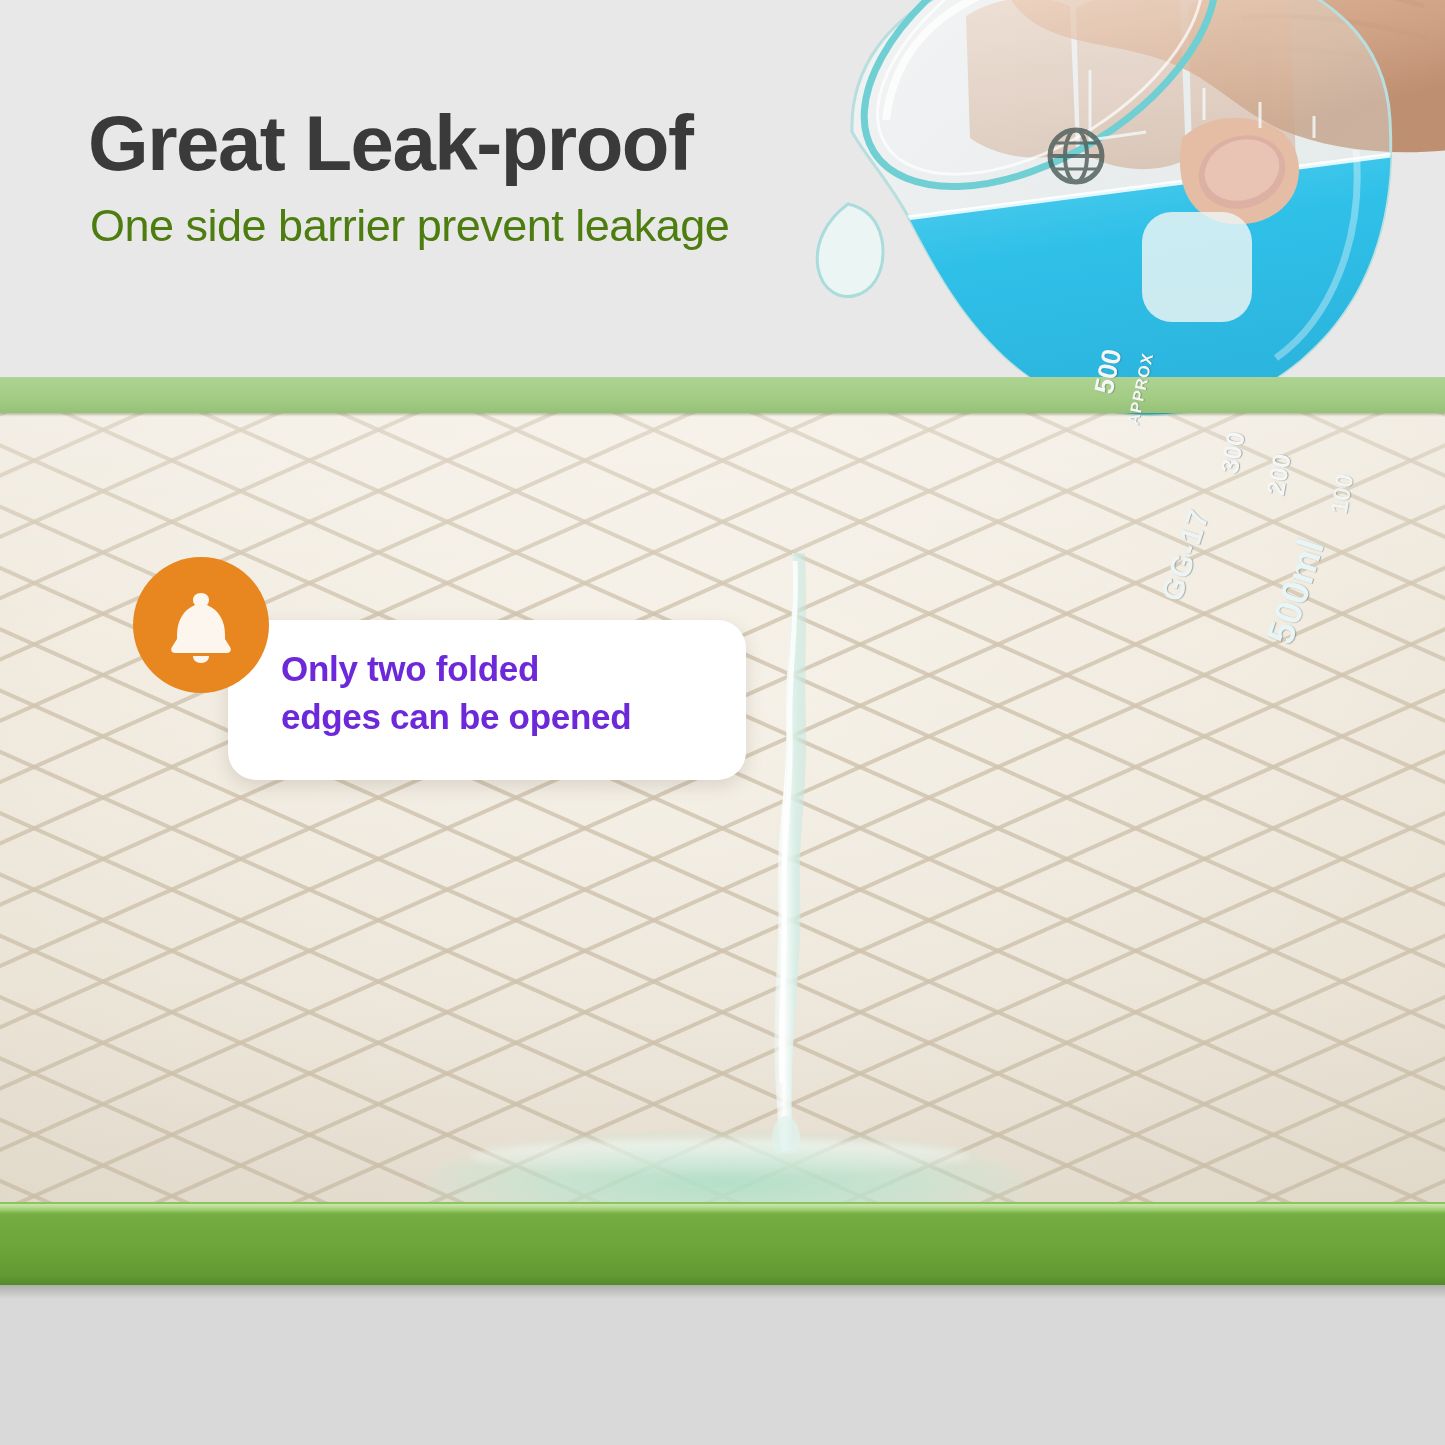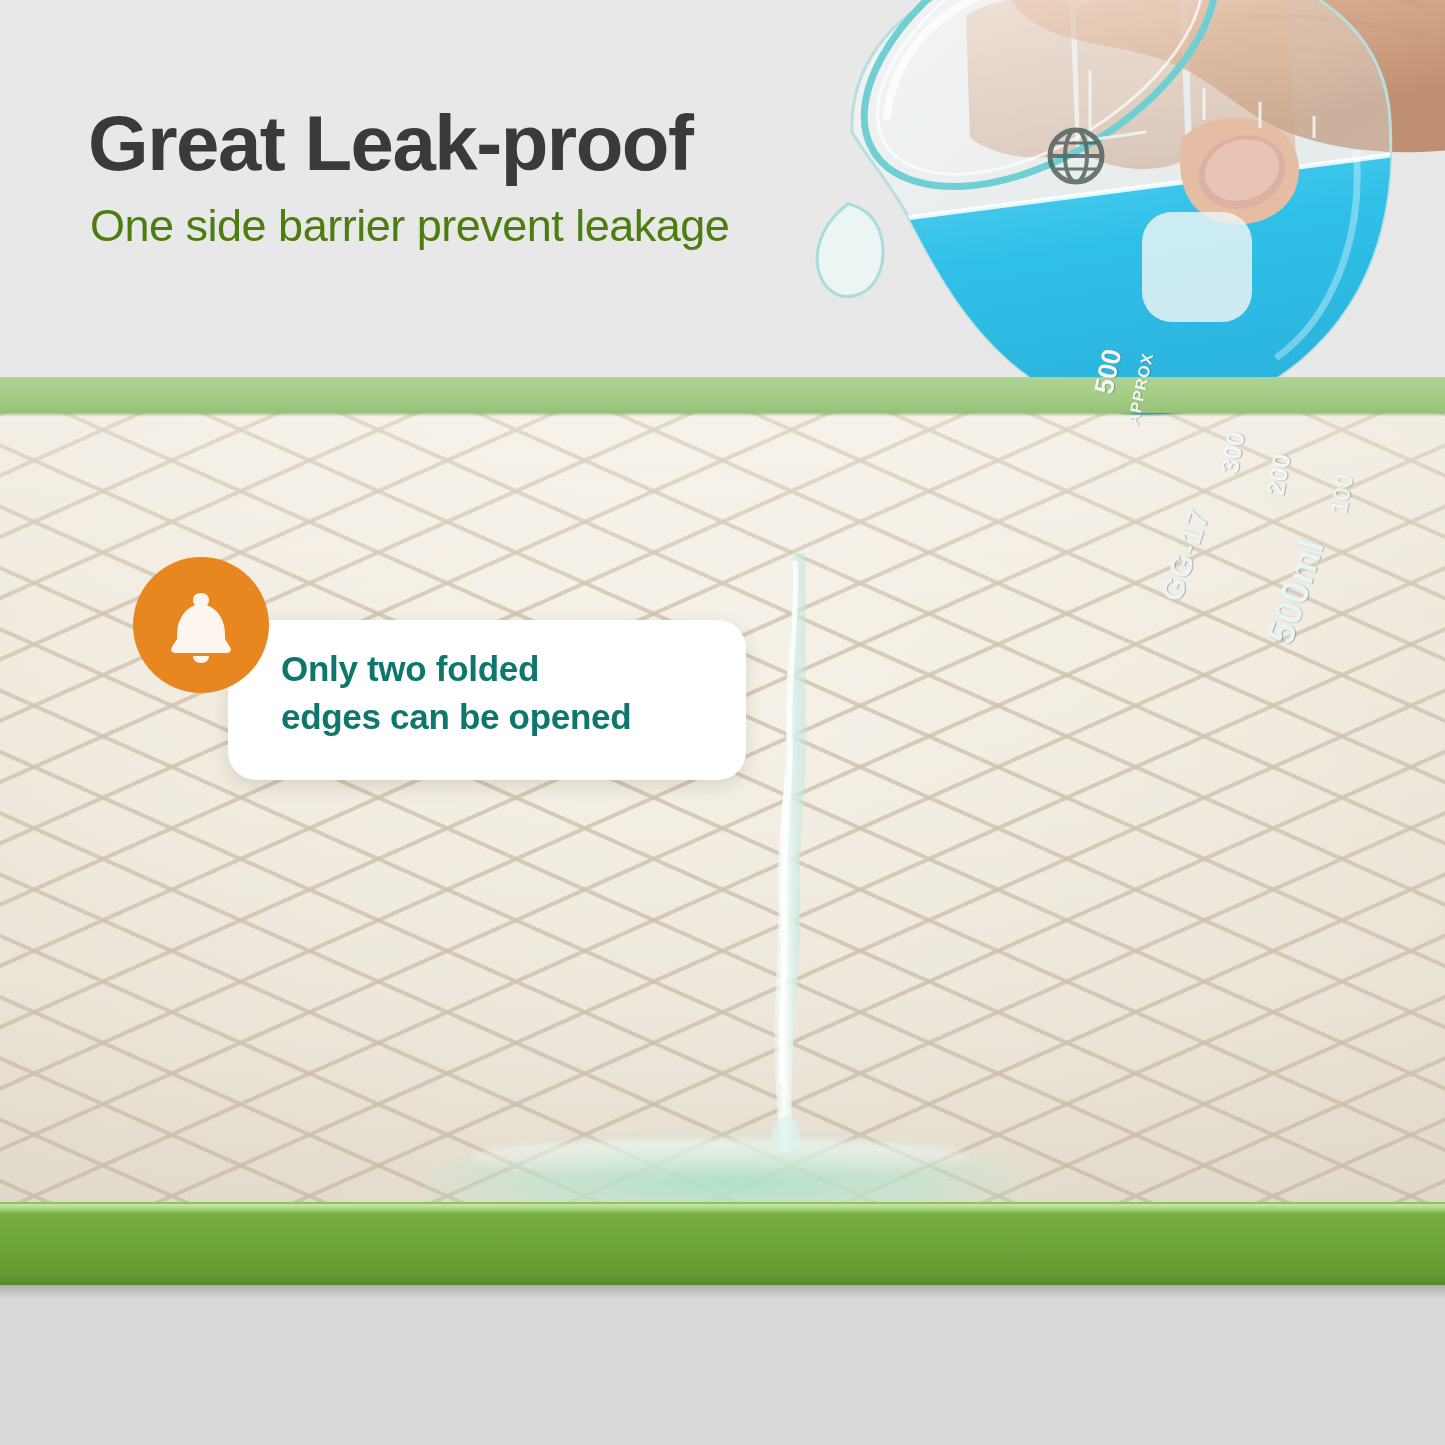--- a/index.html
+++ b/index.html
@@ -180,21 +180,21 @@
     box-shadow: 0 6px 18px rgba(80,70,50,0.16);
     z-index: 11;
   }
   .callout-text {
     position: absolute;
     left: 281px; top: 645px;
     width: 470px;
     font-size: 35px;
     font-weight: bold;
     line-height: 48px;
-    color: #0f766e;
+    color: #6d28d9;
     letter-spacing: -0.3px;
     z-index: 12;
     white-space: pre-line;
   }
   .bell-badge {
     position: absolute;
     left: 133px; top: 557px;
     width: 136px; height: 136px;
     border-radius: 50%;
     background: #e8861f;

